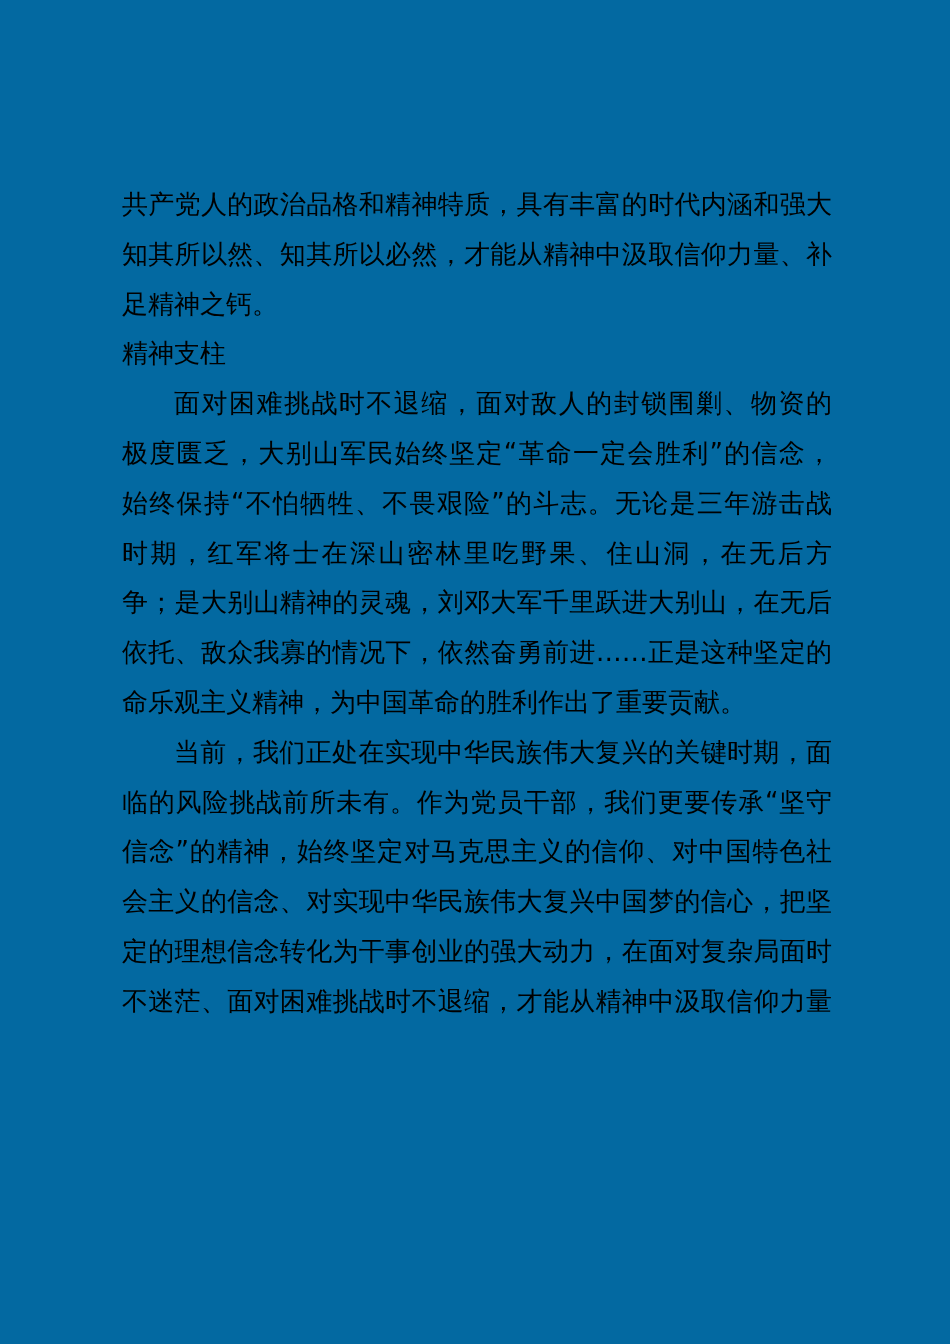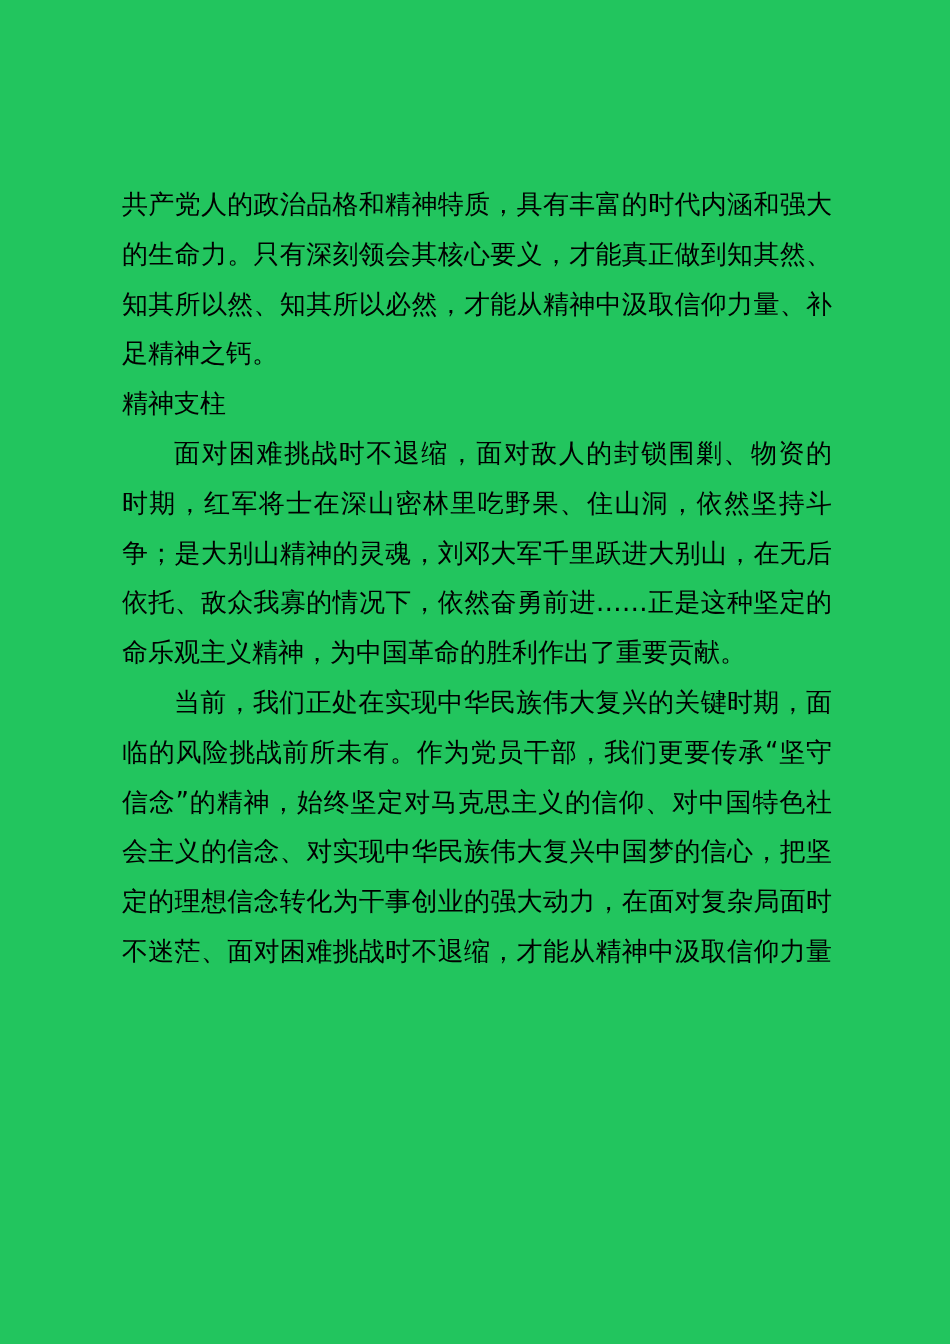--- a/index.html
+++ b/index.html
@@ -4,21 +4,21 @@
 <style>
   html, body {
     margin: 0;
     padding: 0;
     background: #ffffff;
   }
   .page {
     position: relative;
     width: 950px;
     height: 1344px;
-    background: #22c55e;
+    background: #0369a1;
     overflow: hidden;
     font-family: "DejaVu Sans", sans-serif;
   }
   .text-block {
     position: absolute;
     left: 122px;
     top: 180px;
     width: 710px;
     color: #000000;
     font-size: 26px;
@@ -43,28 +43,29 @@
     font-weight: 400; 
   }
 </style>
 </head>
 <body>
 
 <div class="page">
   <div class="text-block">
 
     <div class="line">共产党人的政治品格和精神特质，具有丰富的时代内涵和强大</div>
-    <div class="line">的生命力。只有深刻领会其核心要义，才能真正做到知其然、</div>
     <div class="line">知其所以然、知其所以必然，才能从精神中汲取信仰力量、补</div>
     <div class="line end">足精神之钙。</div>
 
     <div class="line heading end">精神支柱</div>
 
     <div class="line indent">面对困难挑战时不退缩，面对敌人的封锁围剿、物资的</div>
-    <div class="line">时期，红军将士在深山密林里吃野果、住山洞，依然坚持斗</div>
+    <div class="line">极度匮乏，大别山军民始终坚定“革命一定会胜利”的信念，</div>
+    <div class="line">始终保持“不怕牺牲、不畏艰险”的斗志。无论是三年游击战</div>
+    <div class="line">时期，红军将士在深山密林里吃野果、住山洞，在无后方</div>
     <div class="line">争；是大别山精神的灵魂，刘邓大军千里跃进大别山，在无后方</div>
     <div class="line">依托、敌众我寡的情况下，依然奋勇前进……正是这种坚定的理</div>
     <div class="line end">命乐观主义精神，为中国革命的胜利作出了重要贡献。</div>
 
     <div class="line indent">当前，我们正处在实现中华民族伟大复兴的关键时期，面</div>
     <div class="line">临的风险挑战前所未有。作为党员干部，我们更要传承“坚守</div>
     <div class="line">信念”的精神，始终坚定对马克思主义的信仰、对中国特色社</div>
     <div class="line">会主义的信念、对实现中华民族伟大复兴中国梦的信心，把坚</div>
     <div class="line">定的理想信念转化为干事创业的强大动力，在面对复杂局面时</div>
     <div class="line">不迷茫、面对困难挑战时不退缩，才能从精神中汲取信仰力量</div>

